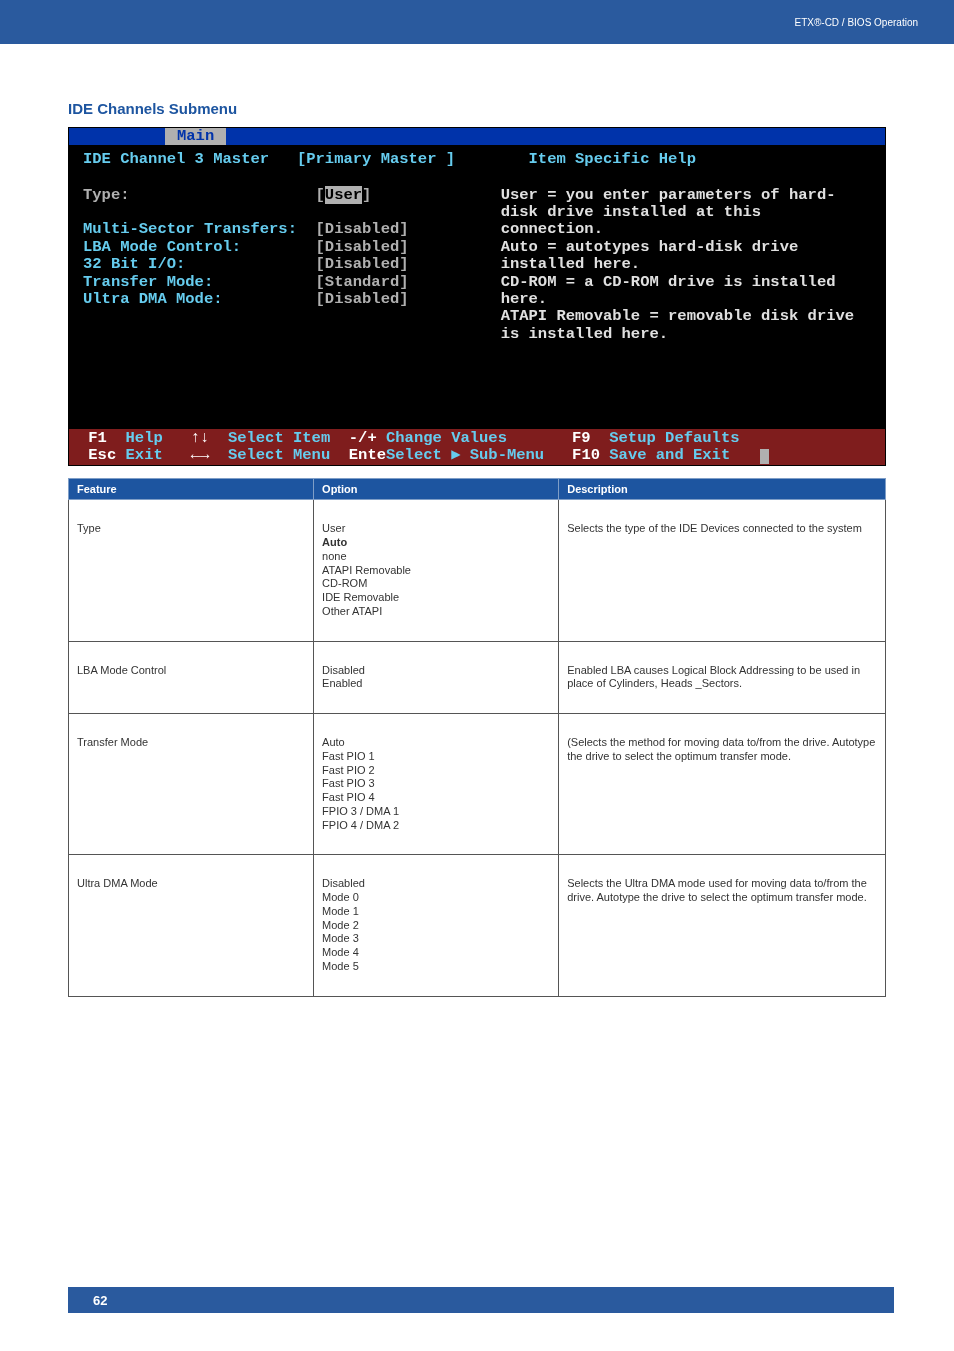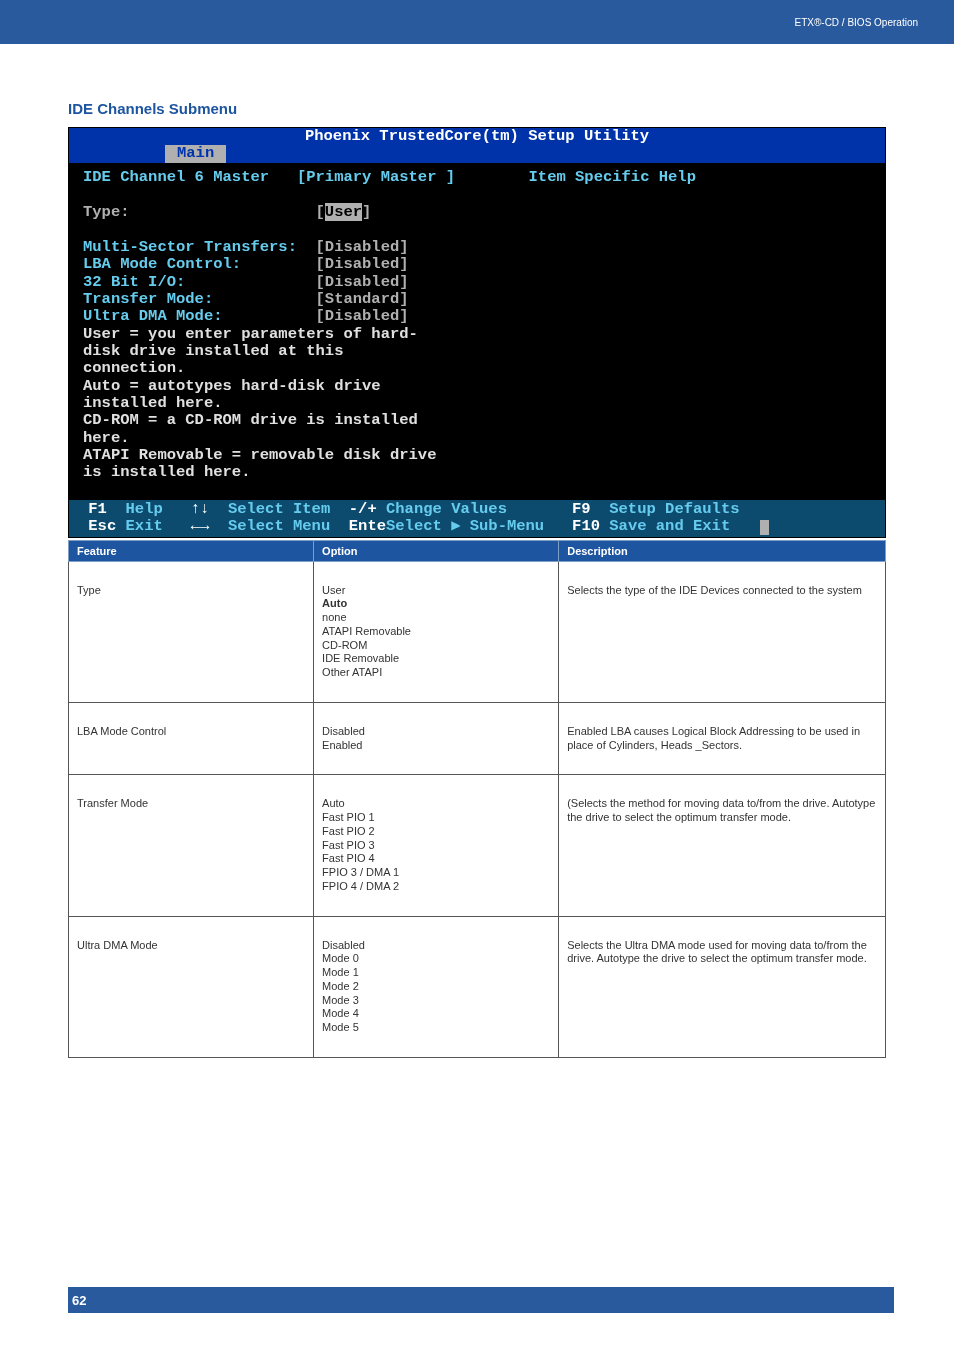--- a/index.html
+++ b/index.html
@@ -58,21 +58,20 @@
     background: #b0b0b0;
     color: #0033aa;
     padding: 0 12px;
     margin-left: 96px;
   }
   .bios-body {
     display: flex;
     background: #000;
     padding: 8px 14px 18px 14px;
     min-height: 250px;
-    flex-direction: column;
   }
   .bios-left {
     width: 53%;
     white-space: pre;
   }
   .bios-right {
     width: 47%;
     white-space: pre-wrap;
   }
   .bios .cyan { color: #66ccee; }
@@ -80,42 +79,42 @@
   .bios .white { color: #e0e0e0; }
   .bios .highlight { background: #b0b0b0; color: #000; }
   .bios-header-row {
     display: flex;
     padding: 6px 14px 10px 14px;
     background: #000;
   }
   .bios-header-left { width: 53%; }
   .bios-header-right { width: 47%; }
   .bios-footer {
-    background: #0c4a6e;
+    background: #7f1d1d;
     color: #66ccee;
     padding: 1px 10px 1px 10px;
     white-space: pre;
     display: flex;
     flex-direction: column;
   }
   .bios-footer .key { color: #fff; }
   .caret-block {
     display:inline-block;
     width:9px;
     background:#b0b0b0;
     vertical-align: text-bottom;
     height: 15px;
     margin-left: 2px;
   }
 
   
   table.desc {
     width: 100%;
     border-collapse: collapse;
-    margin-top: 2px;
+    margin-top: 12px;
     font-size: 11px;
     color: #333;
   }
   table.desc th {
     background: #1d55a0;
     color: #fff;
     text-align: left;
     font-weight: bold;
     padding: 4px 8px;
     border: 1px solid #7f9ec7;
@@ -136,44 +135,43 @@
   .page-footer {
     position: absolute;
     bottom: 38px;
     left: 68px;
     right: 60px;
     height: 26px;
     background: #2a5a9e;
     color: #fff;
     display: flex;
     align-items: center;
-    padding-left: 4px;
+    padding-left: 25px;
     font-size: 13px;
     font-weight: bold;
   }
 </style>
 </head>
 <body>
 
 <div class="header-bar">
   <span>ETX®-CD / BIOS Operation</span>
 </div>
 
 <div class="content">
   <div class="section-title">IDE Channels Submenu</div>
 
   <div class="bios">
-    <div class="bios-title">Phoenix TrustedCore(tm) Setup Utility</div>
     <div class="bios-menu">
       <div class="bios-tab">Main</div>
     </div>
 
     <div class="bios-header-row">
       <div class="bios-header-left cyan">
-        <span>IDE Channel 6 Master</span>
+        <span>IDE Channel 3 Master</span>
         &nbsp;&nbsp;<span>[Primary Master ]</span>
       </div>
       <div class="bios-header-right cyan">
         &nbsp;&nbsp;&nbsp;<span>Item Specific Help</span>
       </div>
     </div>
 
     <div class="bios-body">
       <div class="bios-left" id="bios-fields"><span class="grey">Type:                    </span><span class="grey">[</span><span class="highlight">User</span><span class="grey">]</span><br><br><span class="cyan">Multi-Sector Transfers:  </span><span class="grey">[Disabled]</span><br><span class="cyan">LBA Mode Control:        </span><span class="grey">[Disabled]</span><br><span class="cyan">32 Bit I/O:              </span><span class="grey">[Disabled]</span><br><span class="cyan">Transfer Mode:           </span><span class="grey">[Standard]</span><br><span class="cyan">Ultra DMA Mode:          </span><span class="grey">[Disabled]</span><br></div>
       <div class="bios-right white" id="bios-help">User = you enter parameters of hard-disk drive installed at this connection.

